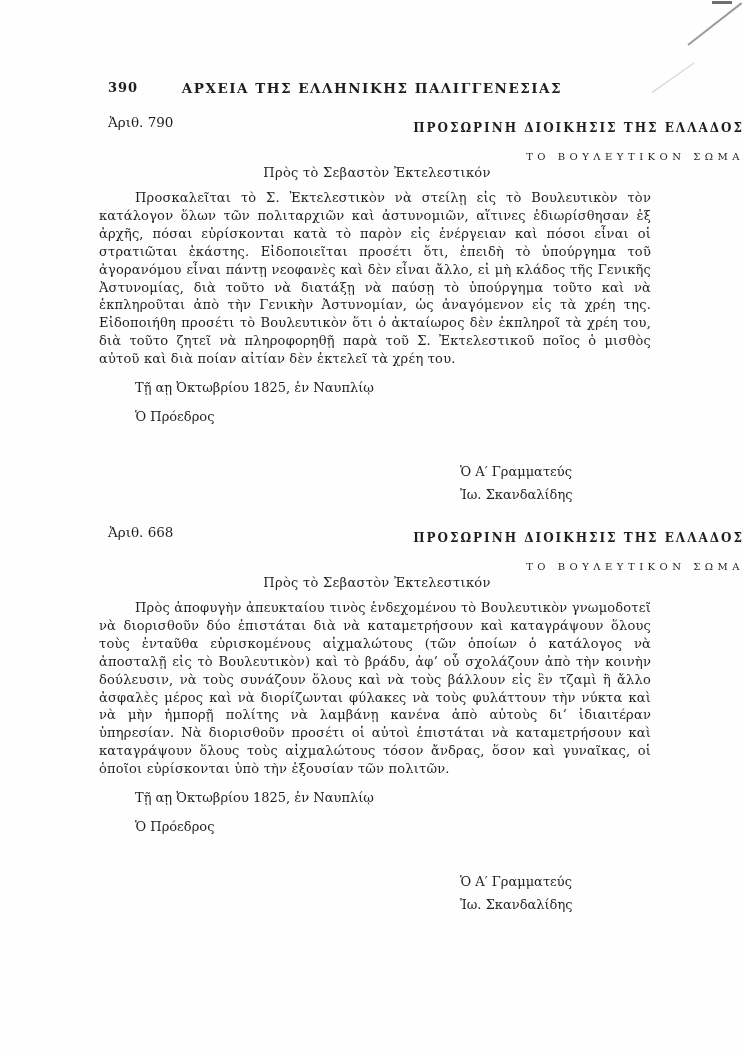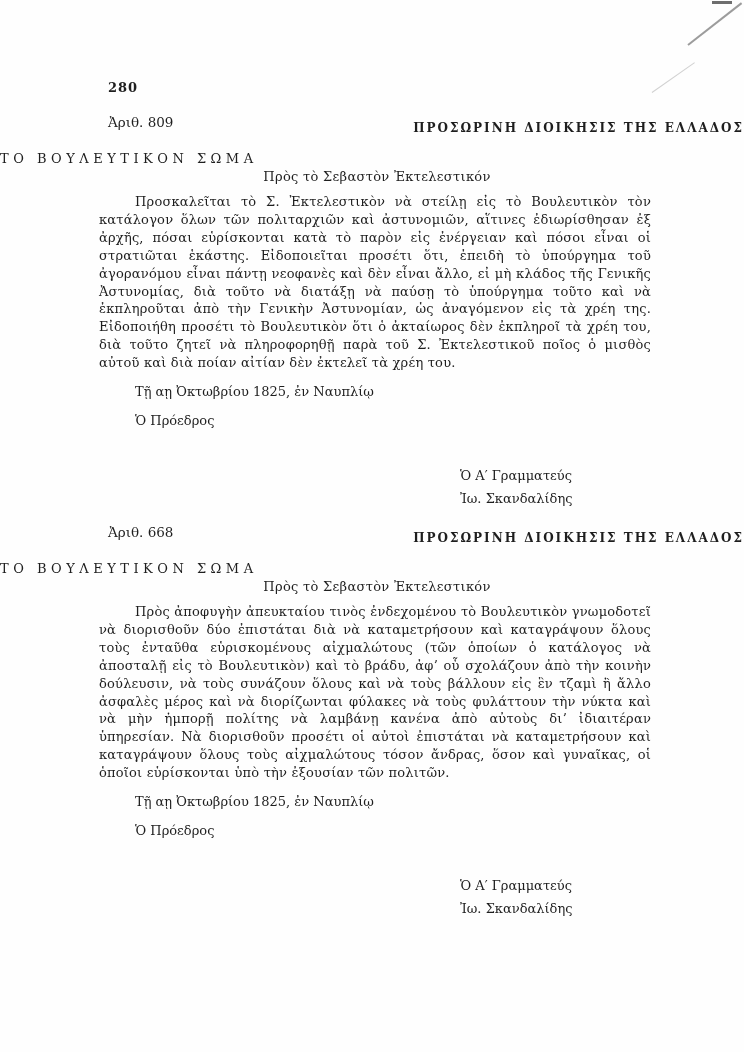--- a/index.html
+++ b/index.html
@@ -68,22 +68,22 @@
     font-size: 13.5px;
   }
   .doc-title {
     text-align: right;
     font-size: 12px;
     font-weight: bold;
     letter-spacing: 2px;
     padding-top: 9px;
   }
   .body-heading {
-    text-align: left;
-    font-size: 13px;
+    text-align: right;
+    font-size: 10px;
     letter-spacing: 4.5px;
     margin-top: 16px;
   }
   .addressee {
     text-align: center;
     font-size: 13px;
     letter-spacing: .3px;
     margin-top: 3px;
     padding-left: 10px;
   }
@@ -112,24 +112,25 @@
 </style>
 </head>
 <body>
 
 <div class="page">
 
   <div class="scratch long"></div>
   <div class="scratch dash"></div>
   <div class="scratch faint"></div>
 
-  <div class="page-num">280</div>
+  <div class="page-num">390</div>
+  <div class="running-head">ΑΡΧΕΙΑ ΤΗΣ ΕΛΛΗΝΙΚΗΣ ΠΑΛΙΓΓΕΝΕΣΙΑΣ</div>
 
   <div class="doc doc-1">
-    <div class="doc-number">Ἀριθ. 809</div>
+    <div class="doc-number">Ἀριθ. 790</div>
     <div class="doc-title">ΠΡΟΣΩΡΙΝΗ ΔΙΟΙΚΗΣΙΣ ΤΗΣ ΕΛΛΑΔΟΣ</div>
     <div class="body-heading">ΤΟ ΒΟΥΛΕΥΤΙΚΟΝ ΣΩΜΑ</div>
     <div class="addressee">Πρὸς τὸ Σεβαστὸν Ἐκτελεστικόν</div>
     <p class="doc-body">Προσκαλεῖται τὸ Σ. Ἐκτελεστικὸν νὰ στείλῃ εἰς τὸ Βουλευτικὸν τὸν κατάλογον ὅλων τῶν πολιταρχιῶν καὶ ἀστυνομιῶν, αἵτινες ἐδιωρίσθησαν ἐξ ἀρχῆς, πόσαι εὑρίσκονται κατὰ τὸ παρὸν εἰς ἐνέργειαν καὶ πόσοι εἶναι οἱ στρατιῶται ἑκάστης. Εἰδοποιεῖται προσέτι ὅτι, ἐπειδὴ τὸ ὑπούργημα τοῦ ἀγορανόμου εἶναι πάντῃ νεοφανὲς καὶ δὲν εἶναι ἄλλο, εἰ μὴ κλάδος τῆς Γενικῆς Ἀστυνομίας, διὰ τοῦτο νὰ διατάξῃ νὰ παύσῃ τὸ ὑπούργημα τοῦτο καὶ νὰ ἐκπληροῦται ἀπὸ τὴν Γενικὴν Ἀστυνομίαν, ὡς ἀναγόμενον εἰς τὰ χρέη της. Εἰδοποιήθη προσέτι τὸ Βουλευτικὸν ὅτι ὁ ἀκταίωρος δὲν ἐκπληροῖ τὰ χρέη του, διὰ τοῦτο ζητεῖ νὰ πληροφορηθῇ παρὰ τοῦ Σ. Ἐκτελεστικοῦ ποῖος ὁ μισθὸς αὐτοῦ καὶ διὰ ποίαν αἰτίαν δὲν ἐκτελεῖ τὰ χρέη του.</p>
     <div class="dateline">Τῇ αῃ Ὀκτωβρίου 1825, ἐν Ναυπλίῳ</div>
     <div class="signatures">
       <div class="sig-left">Ὁ Πρόεδρος</div>
       <div class="sig-right">
         <div>Ὁ Α′ Γραμματεύς</div>
         <div>Ἰω. Σκανδαλίδης</div>

